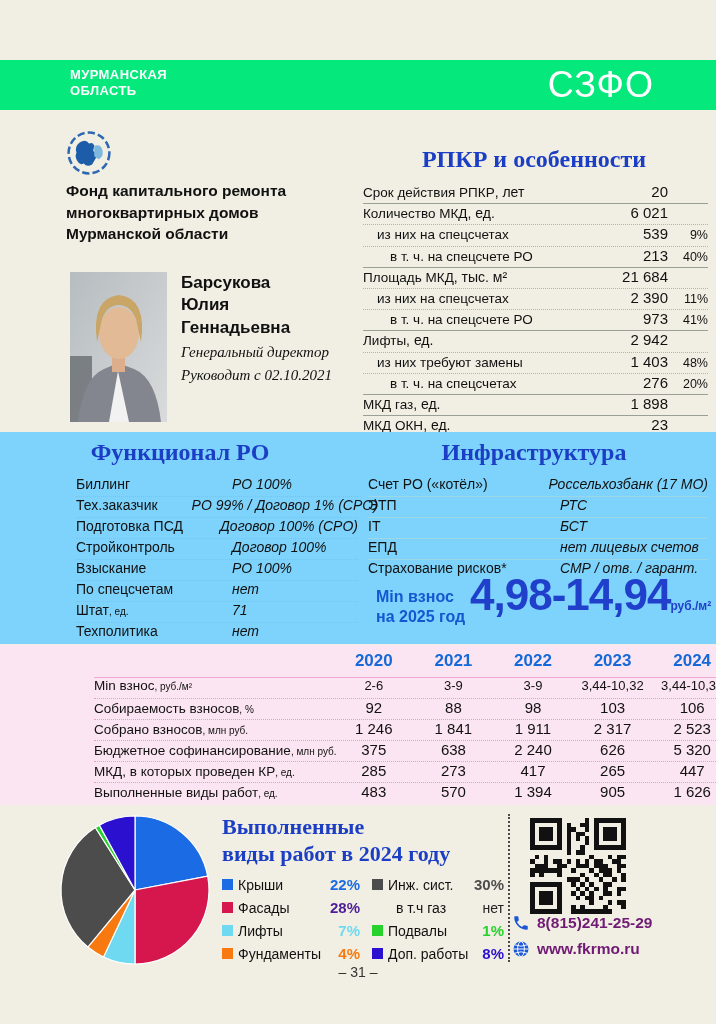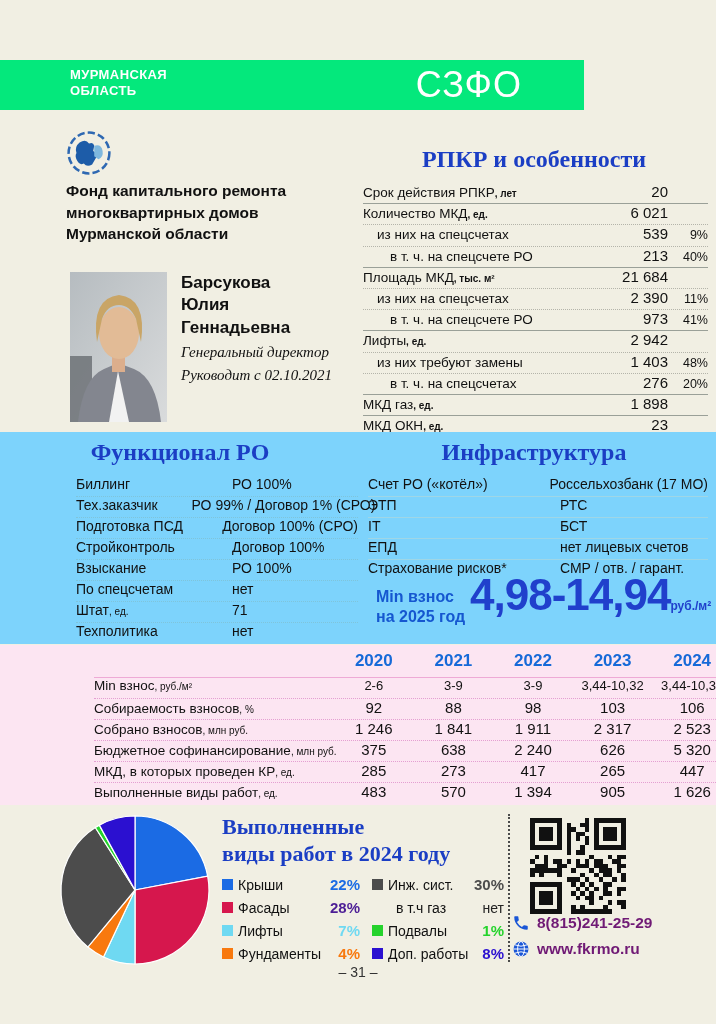--- a/index.html
+++ b/index.html
@@ -1,55 +1,55 @@
 <!DOCTYPE html>
 <html><head>
 <meta charset="utf-8">
 <style>
   html,body{margin:0;padding:0;background:#ffffff;}
   .page{position:relative;width:716px;height:1024px;background:#f1efe3;
         font-family:"Liberation Sans",sans-serif;color:#111;overflow:hidden;}
 
   
-  .band{position:absolute;top:60px;left:0;width:584px;height:50px;background:#04e87c;}
+  .band{position:absolute;top:60px;left:0;width:716px;height:50px;background:#04e87c;}
   .region{position:absolute;left:70px;top:7px;color:#fff;font-size:13px;font-weight:bold;
           line-height:16px;letter-spacing:.4px;}
   .district{position:absolute;right:62px;top:4px;color:#fff;font-size:36px;font-weight:400;letter-spacing:1px;}
 
   
   .logo{position:absolute;left:66px;top:130px;width:46px;height:46px;}
   .fund-name{position:absolute;left:66px;top:180px;font-size:15.5px;font-weight:bold;line-height:1.4;}
   .photo{position:absolute;left:70px;top:272px;width:97px;height:150px;}
   .dir-name{position:absolute;left:181px;top:272px;font-size:17px;font-weight:bold;line-height:1.32;}
   .dir-pos{position:absolute;left:181px;top:344px;font-family:"Liberation Serif",serif;font-style:italic;font-size:15px;}
   .dir-since{position:absolute;left:181px;top:367px;font-family:"Liberation Serif",serif;font-style:italic;font-size:15px;}
 
   .sec-title{font-family:"Liberation Serif",serif;font-weight:bold;font-size:24px;color:#1b3ec4;text-align:center;}
   .rpkr-title{position:absolute;left:360px;top:146px;width:348px;}
   .rpkr-table{position:absolute;left:363px;top:183px;width:345px;}
   .trow{display:flex;align-items:baseline;height:20.2px;}
   .trow .lbl{flex:1;font-size:13.5px;white-space:nowrap;}
-  .trow .unit{font-size:10px;font-weight:bold;}
+  .trow .unit{font-size:14px;}
   .trow .val{width:74px;text-align:right;font-size:15px;}
   .trow .pct{width:40px;text-align:right;font-size:12.5px;}
   .lvl1 .lbl{padding-left:14px;}
   .lvl2 .lbl{padding-left:27px;}
   .sep-solid{border-bottom:1px solid #9aa098;}
   .sep-dot{border-bottom:1px dotted #b4b4aa;}
 
   
   .blue-section{position:absolute;top:432px;left:0;width:716px;height:212px;background:#7dd3fc;}
   .funk-title{position:absolute;left:0;top:7px;width:360px;}
   .infra-title{position:absolute;left:360px;top:7px;width:348px;}
   .funk-table{position:absolute;left:76px;top:44px;width:282px;}
   .infra-table{position:absolute;left:368px;top:44px;width:340px;}
   .srow{display:flex;align-items:baseline;height:20px;font-size:14px;gap:34px;}
   .srow .slbl{width:122px;white-space:nowrap;}
   .infra-table .srow .slbl{width:158px;}
-  .srow .sval{flex:1;white-space:nowrap;}
+  .srow .sval{flex:1;white-space:nowrap;font-style:italic;}
   .srow .unit{font-size:10px;}
   .sep-bluedot{border-bottom:1px dotted #7fc4da;}
   .sep-blue{border-bottom:1px solid #9fd6e6;}
   .minfee-label{position:absolute;left:376px;top:155px;color:#1557d0;font-size:16px;font-weight:bold;line-height:1.25;}
   .minfee-value{position:absolute;left:470px;top:138px;color:#2040cc;font-size:44px;font-weight:bold;letter-spacing:-1px;}
   .minfee-unit{font-size:12px;font-weight:bold;letter-spacing:0;}
 
   
   .pink-section{position:absolute;top:645px;left:0;width:716px;height:160px;background:#fce5f2;}
   .ytable{position:absolute;left:78px;top:6px;width:638px;margin-left:16px;}

